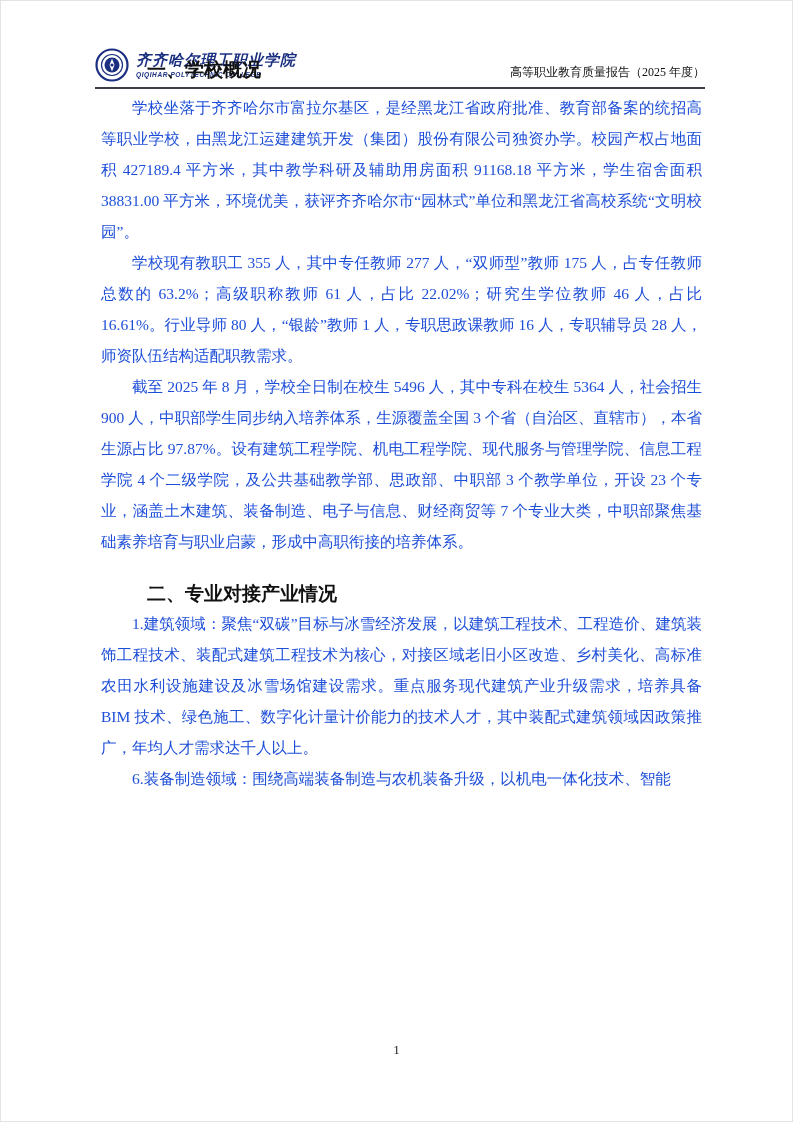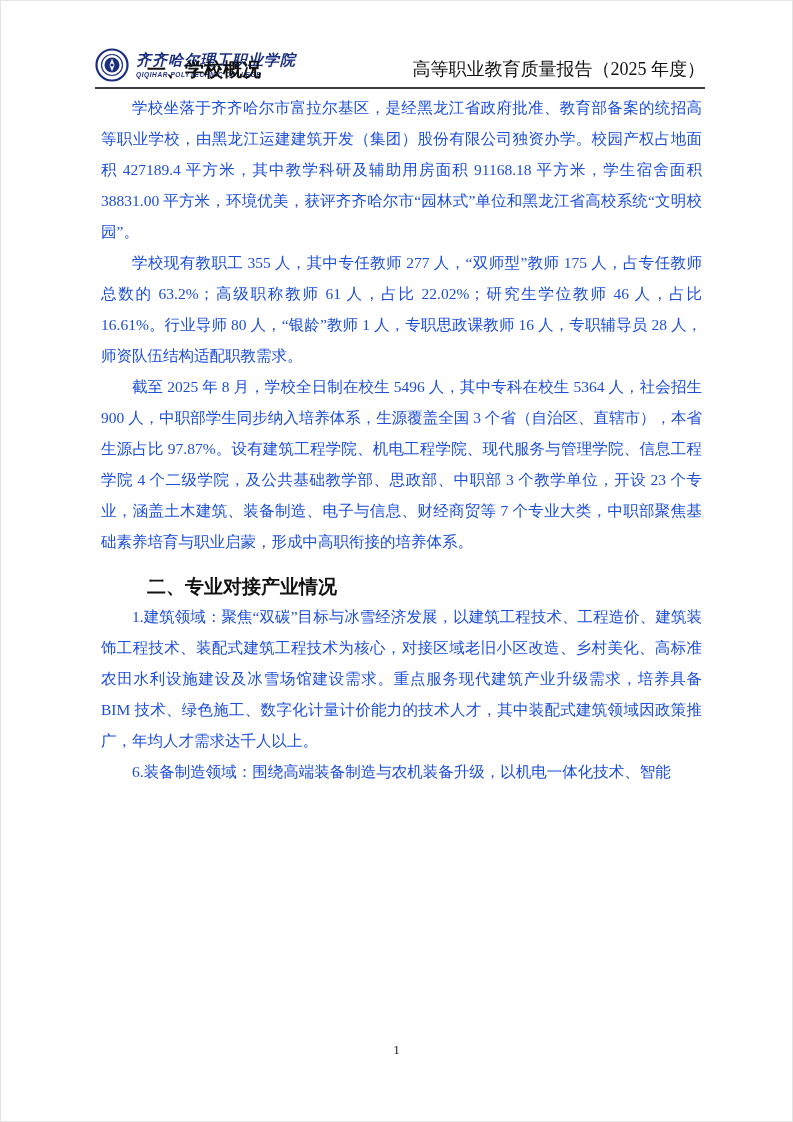--- a/index.html
+++ b/index.html
@@ -25,42 +25,42 @@
   .name-zh{
     font-family:"Liberation Sans","DejaVu Sans",sans-serif;
     font-weight:bold;font-size:15px;color:#1b2f80;letter-spacing:1px;
   }
   .name-en{
     font-family:"Liberation Sans","DejaVu Sans",sans-serif;
     font-weight:bold;font-size:6.5px;color:#1b2f80;letter-spacing:0.6px;
     margin-top:2px;
   }
   .hdr-right{
-    font-size:18px;color:#111;
+    font-size:12px;color:#111;
     padding-bottom:1px;
   }
   
   .content{
     position:absolute;top:0;left:101px;width:601px;
   }
   .chapter-title{
     margin:128px 0 0 0;
     text-align:center;
     font-family:"Liberation Sans","DejaVu Sans",sans-serif;
     font-size:23px;font-weight:bold;color:#4e7ab3;
     line-height:32px;
   }
   .section-heading{
     font-family:"Liberation Sans","DejaVu Sans",sans-serif;
     font-size:19px;font-weight:bold;color:#111;
     line-height:28px;
     margin:0 0 0 46px;
   }
   #sec1-heading{margin-top:56px;}
-  #sec2-heading{margin-top:16px;}
+  #sec2-heading{margin-top:23px;}
   .body-p{
     margin:0;
     font-size:15.5px;
     line-height:31px;
     text-align:justify;
     text-indent:2em;
     color:#1d4ed8;
   }
   #s1p1{margin-top:8px;}
   #s2p1{margin-top:8px;}

